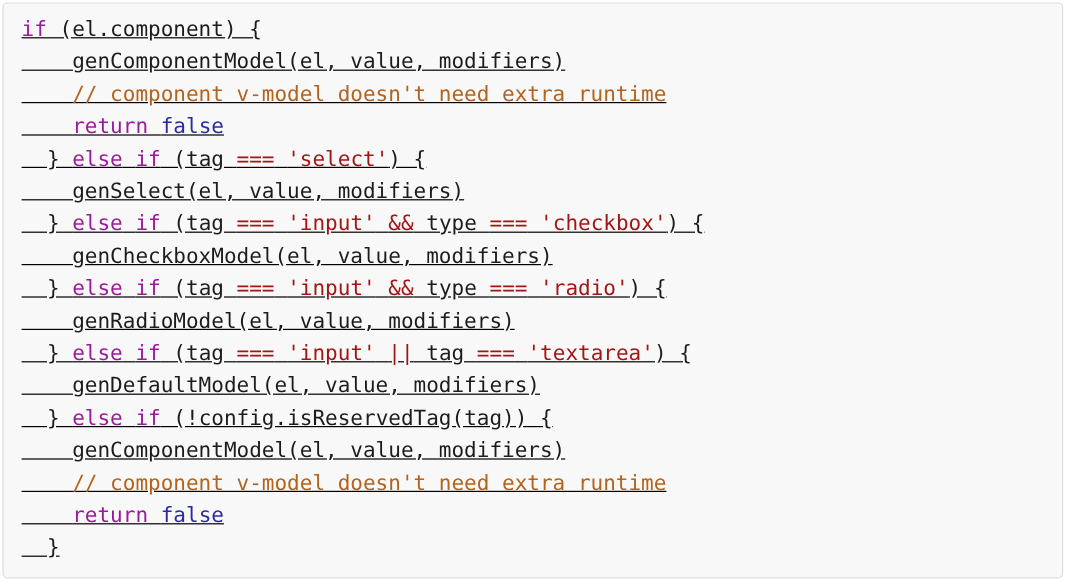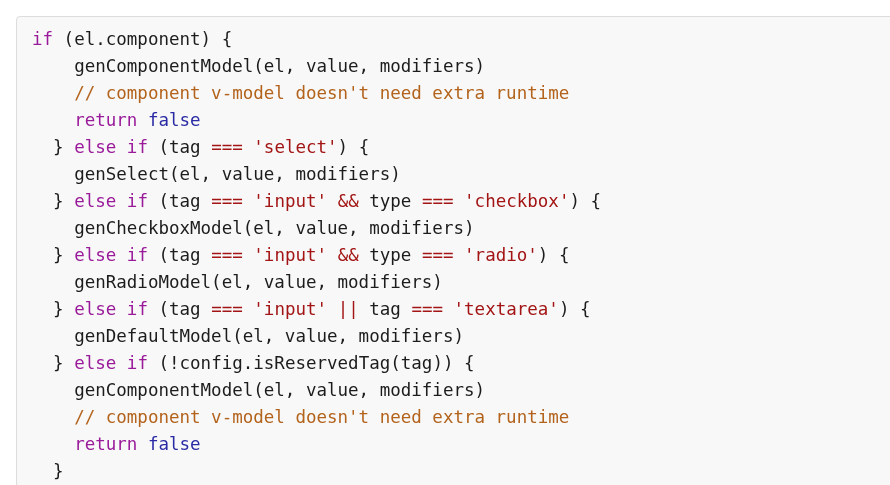--- a/index.html
+++ b/index.html
@@ -5,21 +5,22 @@
   * { margin: 0; padding: 0; box-sizing: border-box; }
   html, body {
     width: 890px; height: 485px;
     background: #ffffff;
     font-family: "DejaVu Sans", "Liberation Sans", sans-serif;
     overflow: hidden;
   }
   .page {
     width: 890px; height: 485px;
     background: #ffffff;
-    padding: 16px;
+    padding: 2px;
+    text-decoration: underline;
   }
   .code-block {
     width: 884px;
     height: 480px;
     background: var(--block-bg, #f8f8f8);
     border: 1px solid var(--block-border, #dddddd);
     border-radius: 4px;
     padding: 9px 15px;
     font-family: "DejaVu Sans Mono", "Liberation Mono", monospace;
     font-size: 17.5px;

